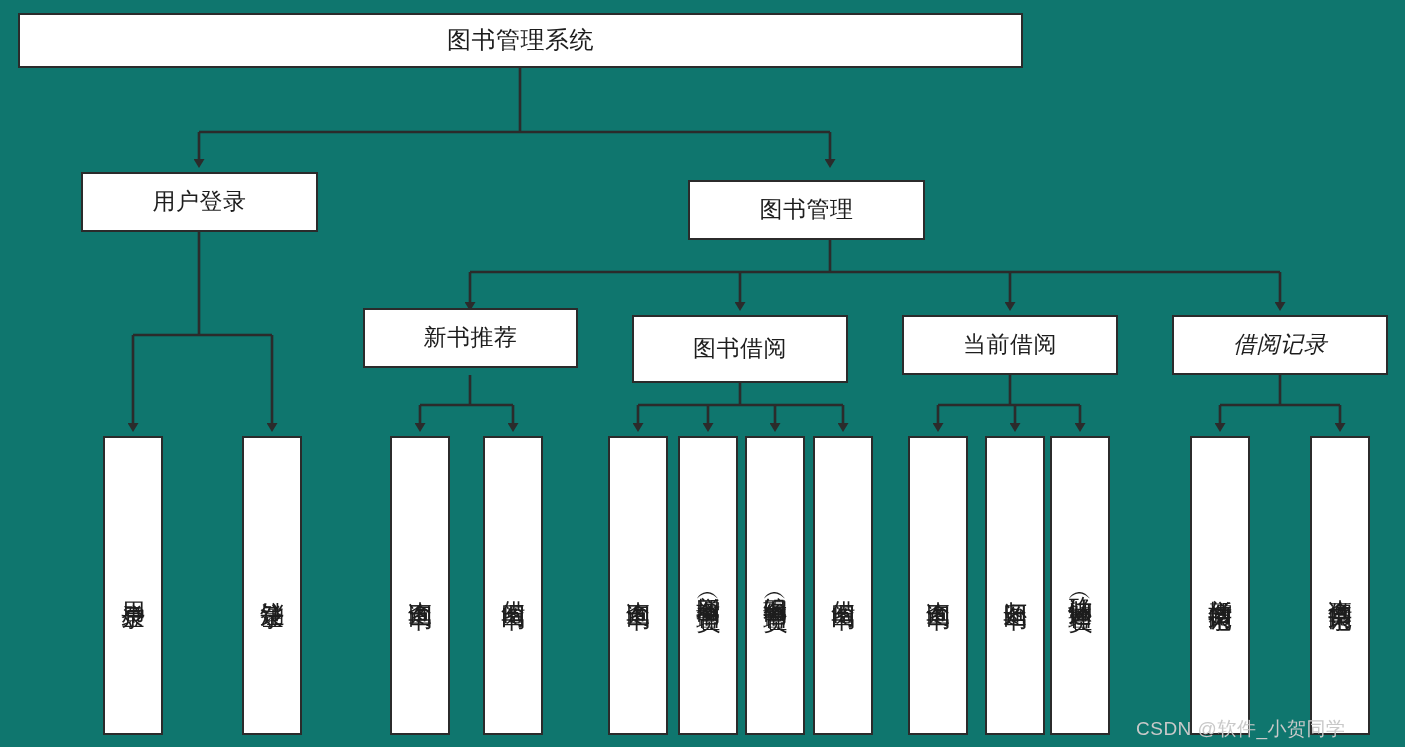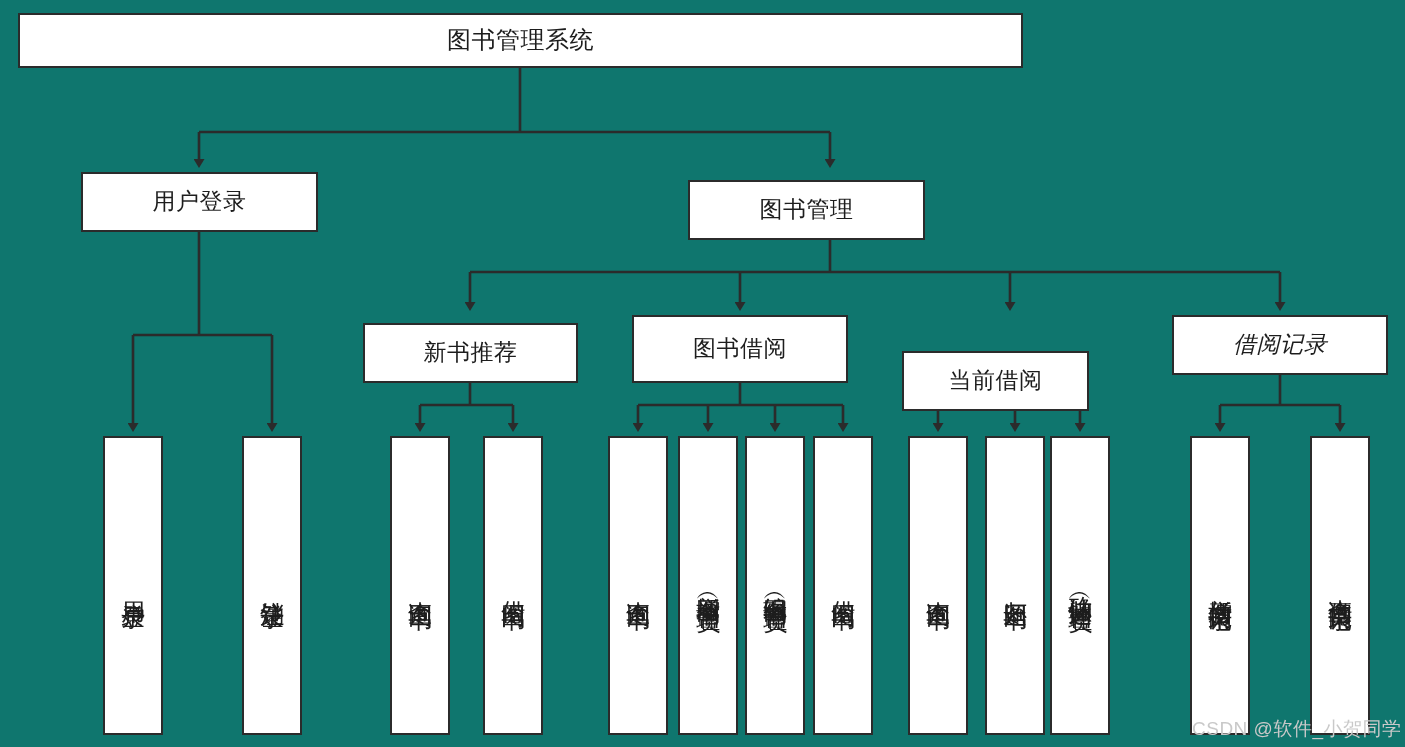--- a/index.html
+++ b/index.html
@@ -129,27 +129,27 @@
     <span class="label">图书管理系统</span>
   </div>
 
   <div class="node horiz" style="left:81px; top:172px; width:237px; height:60px;">
     <span class="label">用户登录</span>
   </div>
   <div class="node horiz" style="left:688px; top:172px; width:237px; height:60px;margin-top:8px;">
     <span class="label">图书管理</span>
   </div>
 
-  <div class="node horiz" style="left:363px; top:323px; width:215px; height:60px;">
+  <div class="node horiz" style="left:363px; top:308px; width:215px; height:60px;">
     <span class="label">新书推荐</span>
   </div>
   <div class="node horiz" style="left:632px; top:315px; width:216px; height:68px;">
     <span class="label">图书借阅</span>
   </div>
-  <div class="node horiz" style="left:902px; top:315px; width:187px; height:60px;margin-top:36px;">
+  <div class="node horiz" style="left:902px; top:315px; width:216px; height:60px;">
     <span class="label">当前借阅</span>
   </div>
   <div class="node horiz" style="left:1172px; top:315px; width:216px; height:60px;font-style:italic;">
     <span class="label">借阅记录</span>
   </div>
 
   <div class="node vert" style="left:103px; top:436px; width:60px; height:299px;">
     <span class="label">用户登录</span>
   </div>
   <div class="node vert" style="left:242px; top:436px; width:60px; height:299px;">
@@ -186,15 +186,15 @@
     <span class="label">确认归还（管理员）</span>
   </div>
 
   <div class="node vert" style="left:1190px; top:436px; width:60px; height:299px;">
     <span class="label">新增借阅记录</span>
   </div>
   <div class="node vert" style="left:1310px; top:436px; width:60px; height:299px;">
     <span class="label">查询借阅记录</span>
   </div>
 
-  <div class="watermark" style="left:1192px; top:716px;">CSDN @软件_小贺同学</div>
+  <div class="watermark" style="left:1136px; top:716px;">CSDN @软件_小贺同学</div>
 
 </div>
 
 </body></html>

